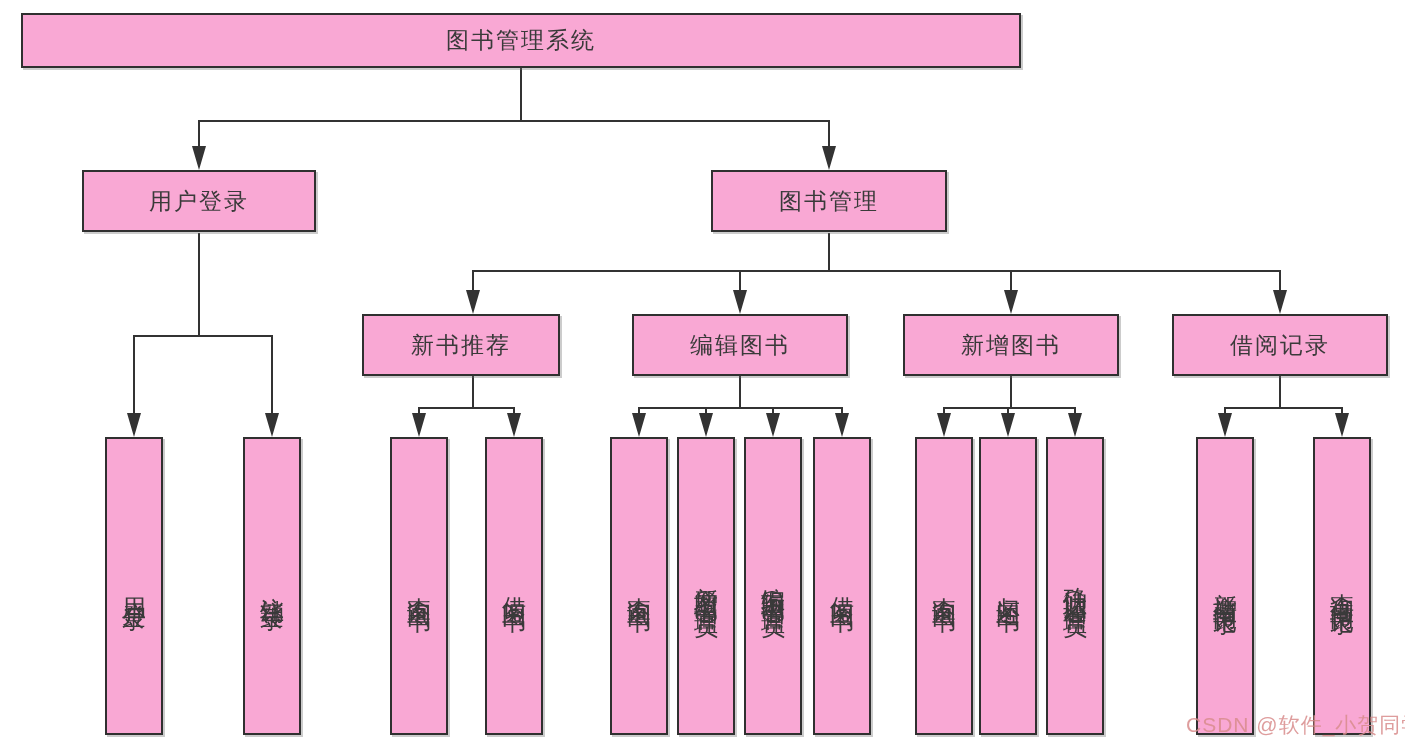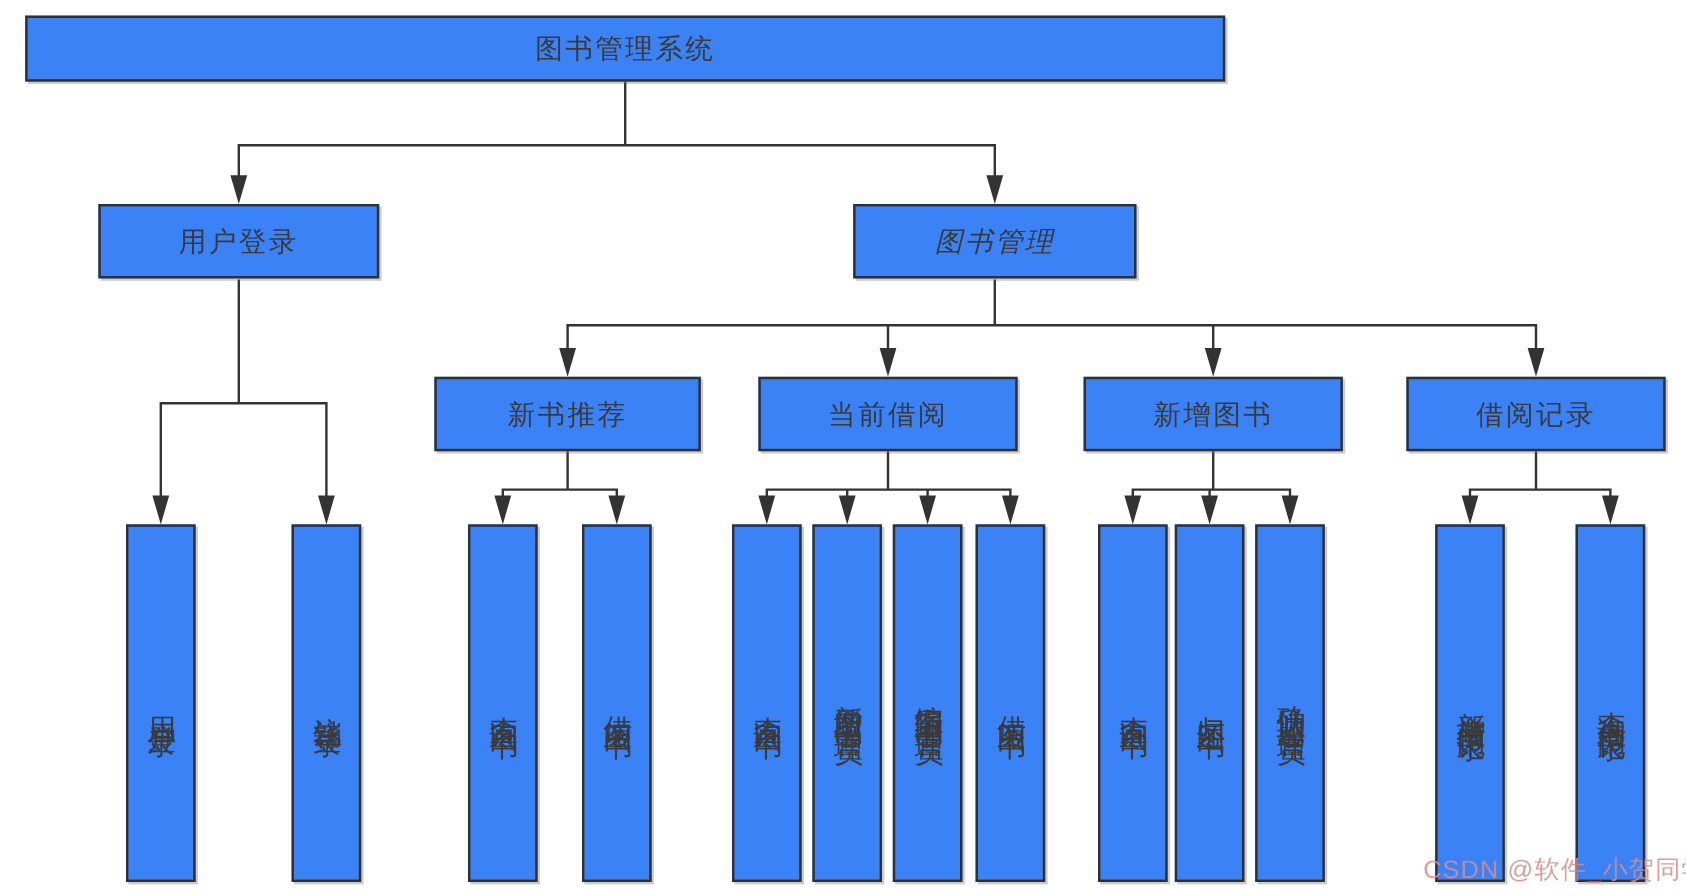--- a/index.html
+++ b/index.html
@@ -2,38 +2,38 @@
 <html><head>
 <meta charset="utf-8">
 <style>
   html,body{margin:0;padding:0;background:#fff;}
   .stage{
     position:relative;width:1405px;height:747px;background:#ffffff;overflow:hidden;
     font-family:"Liberation Sans",sans-serif;
   }
   .wires{position:absolute;left:0;top:0;width:100%;height:100%;pointer-events:none;}
   .box{
-    position:absolute;box-sizing:border-box;background:#3b82f6;
+    position:absolute;box-sizing:border-box;background:#f9a8d4;
     border:2px solid #303030;
     box-shadow:2px 2px 0 rgba(110,110,110,.35);
     display:flex;align-items:center;justify-content:center;
     color:#3a3a3a;
   }
   .h-label{font-size:23px;letter-spacing:2px;white-space:nowrap;line-height:1;}
   .v-label{
     writing-mode:vertical-rl;text-orientation:mixed;
     font-size:24px;letter-spacing:4px;line-height:1;white-space:nowrap;
   }
   
   .n-root{left:21px;top:13px;width:1000px;height:55px;}
   
   .n-l2-0{left:82px;top:170px;width:234px;height:62px;}
-  .n-l2-1{left:711px;top:170px;width:236px;height:62px;font-style:italic;}
+  .n-l2-1{left:711px;top:170px;width:236px;height:62px;}
   
-  .n-l3-0{left:362px;top:314px;width:222px;height:62px;}
+  .n-l3-0{left:362px;top:314px;width:198px;height:62px;}
   .n-l3-1{left:632px;top:314px;width:216px;height:62px;}
   .n-l3-2{left:903px;top:314px;width:216px;height:62px;}
   .n-l3-3{left:1172px;top:314px;width:216px;height:62px;text-align:right;}
   
   .leaf{top:437px;width:58px;height:298px;}
   .n-f0{left:105px;}  .n-f1{left:243px;}
   .n-f2{left:390px;}  .n-f3{left:485px;}
   .n-f4{left:610px;}  .n-f5{left:677px;}
   .n-f6{left:744px;}  .n-f7{left:813px;}
   .n-f8{left:915px;}  .n-f9{left:979px;}
@@ -89,21 +89,21 @@
     <span class="h-label">用户登录</span>
   </div>
   <div class="box n-l2-1">
     <span class="h-label">图书管理</span>
   </div>
 
   <div class="box n-l3-0">
     <span class="h-label">新书推荐</span>
   </div>
   <div class="box n-l3-1">
-    <span class="h-label">当前借阅</span>
+    <span class="h-label">编辑图书</span>
   </div>
   <div class="box n-l3-2">
     <span class="h-label">新增图书</span>
   </div>
   <div class="box n-l3-3">
     <span class="h-label">借阅记录</span>
   </div>
 
   <div class="box leaf n-f0">
     <span class="v-label">用户登录</span>

